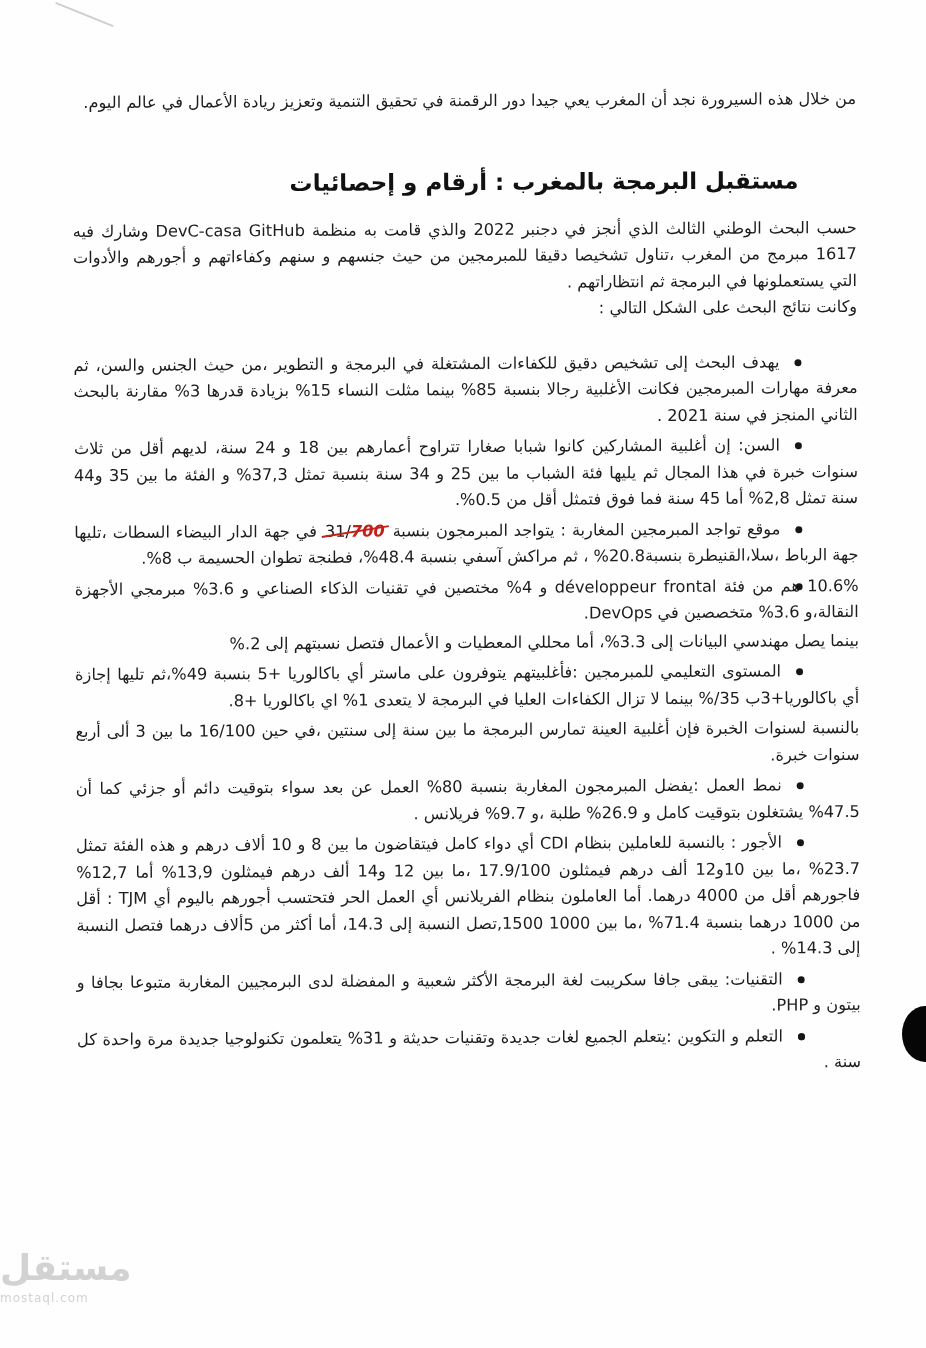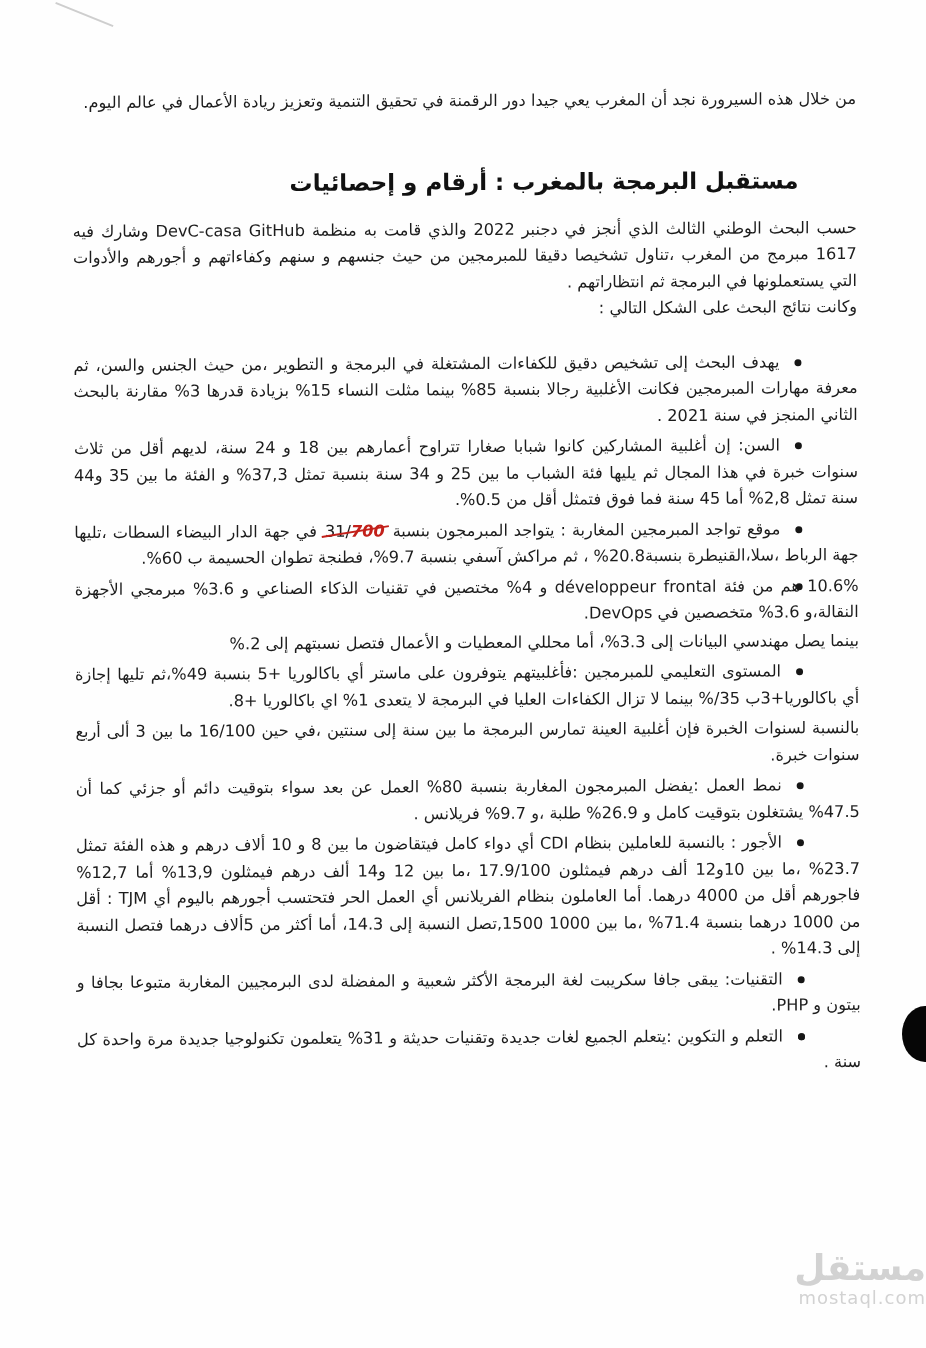--- a/index.html
+++ b/index.html
@@ -93,33 +93,33 @@
     right: -2px;
     top: 9px;
     border-top: 2.5px solid #c2201a;
     transform: rotate(-9deg);
   }
   .watermark {
     position: absolute;
     top: 1248px;
     left: 0;
     right: 0;
-    text-align: right;
+    text-align: left;
     z-index: 1;
     color: #d2d2d2;
     direction: rtl;
   }
   .wm-brand {
     font-size: 36px;
     font-weight: bold;
     line-height: 40px;
   }
   .wm-domain {
     direction: ltr;
-    font-size: 18px;
+    font-size: 12px;
     letter-spacing: 1px;
     line-height: 20px;
   }
   .punch {
     position: absolute;
     right: -22px;
     top: 1006px;
     width: 46px;
     height: 56px;
     background: #060606;
@@ -155,21 +155,21 @@
         <span>يهدف البحث إلى تشخيص دقيق للكفاءات المشتغلة في البرمجة و التطوير ،من حيث الجنس والسن، ثم معرفة مهارات المبرمجين فكانت الأغلبية رجالا بنسبة 85%  بينما مثلت النساء 15% بزيادة قدرها 3% مقارنة  بالبحث الثاني المنجز في سنة  2021 .</span>
       </div>
 
       <div class="bullet">
         <span class="dot"></span>
         <span>السن: إن أغلبية المشاركين كانوا شبابا صغارا تتراوح أعمارهم بين 18 و 24 سنة، لديهم أقل من ثلاث سنوات خبرة في هذا المجال ثم يليها فئة الشباب ما بين 25 و 34 سنة بنسبة تمثل 37,3% و الفئة ما بين 35 و44 سنة تمثل 2,8% أما 45 سنة فما فوق فتمثل أقل من 0.5%.</span>
       </div>
 
       <div class="bullet">
         <span class="dot"></span>
-        <span><span>موقع تواجد المبرمجين المغاربة : يتواجد المبرمجون بنسبة 31/</span><span class="red-note">700</span><span> في جهة الدار البيضاء السطات ،تليها جهة الرباط ،سلا،القنيطرة بنسبة20.8% ، ثم مراكش آسفي بنسبة  9.7%، فطنجة تطوان الحسيمة ب 60%.</span></span>
+        <span><span>موقع تواجد المبرمجين المغاربة : يتواجد المبرمجون بنسبة 31/</span><span class="red-note">700</span><span> في جهة الدار البيضاء السطات ،تليها جهة الرباط ،سلا،القنيطرة بنسبة20.8% ، ثم مراكش آسفي بنسبة  48.4%، فطنجة تطوان الحسيمة ب 8%.</span></span>
       </div>
 
       <div class="bullet">
         <span class="dot"></span>
       </div>
 
       <p class="para flow">10.6% هم من فئة développeur frontal و 4% مختصين في تقنيات الذكاء الصناعي و 3.6% مبرمجي الأجهزة النقالة،و 3.6% متخصصين في DevOps.</p>
       <p class="para flow">بينما يصل مهندسي البيانات إلى 3.3%، أما محللي المعطيات و الأعمال فتصل نسبتهم إلى 2.%</p>
 
       <div class="bullet">

